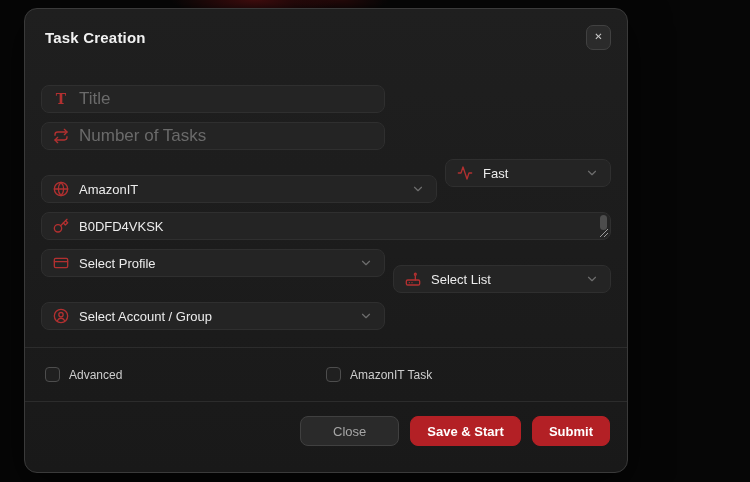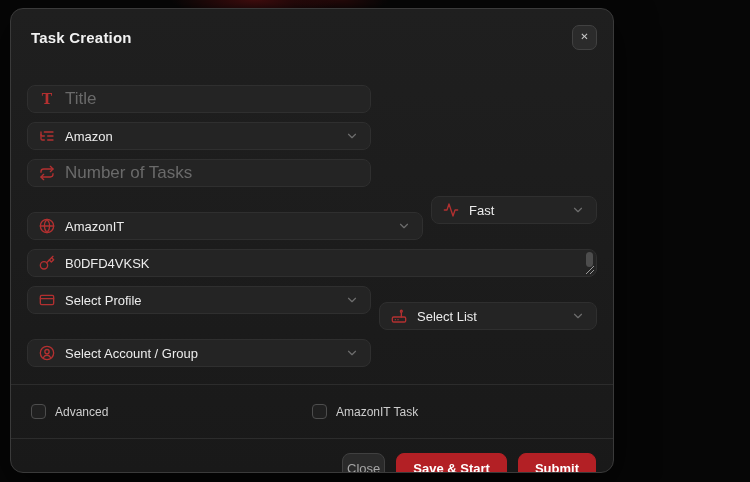--- a/index.html
+++ b/index.html
@@ -7,21 +7,21 @@
   body {
     font-family: "Liberation Sans", sans-serif;
     background:
       radial-gradient(120px 26px at 255px 0px, rgba(122,20,22,.55), transparent 70%),
       radial-gradient(70px 20px at 340px 0px, rgba(90,14,16,.4), transparent 70%),
       #060606;
     overflow: hidden;
     position: relative;
   }
   .modal {
-    position: absolute; left: 10px; top: 8px;
+    position: absolute; left: 24px; top: 8px;
     width: 604px; height: 465px;
     background: linear-gradient(180deg, #1f1f1f 0%, #1b1b1b 70%, #191919 100%);
     border: 1px solid #3a3a3a;
     border-radius: 13px;
     box-shadow: 0 12px 40px rgba(0,0,0,.65);
     overflow: hidden;
   }
   .modal-header {
     height: 56px;
     display: flex; align-items: center; justify-content: space-between;
@@ -83,21 +83,21 @@
     border-top: 1px solid #2c2c2c;
     height: 59px;
     display: flex; align-items: center; justify-content: flex-end;
     gap: 11px; padding: 0 17px;
   }
   .btn {
     height: 30px; border-radius: 8px; font-size: 13px; cursor: pointer;
     font-family: "Liberation Sans", sans-serif;
     display: flex; align-items: center; justify-content: center;
   }
-  .btn-secondary { background: #2a2a2a; border: 1px solid #404040; color: #a6a6a6; padding: 0 4px; }
+  .btn-secondary { background: #2a2a2a; border: 1px solid #404040; color: #a6a6a6; padding: 0 32px; }
   .btn-danger { background: #b32025; border: 1px solid #b32025; color: #ffffff; font-weight: 700; padding: 0 16px; }
 </style>
 </head>
 <body>
 
 <div class="modal">
 
   <div class="modal-header">
     <div class="modal-title">Task Creation</div>
     <button class="close-btn">
@@ -107,39 +107,20 @@
 
   <div class="form">
 
     <div class="row">
       <div class="field w344">
         <span class="icon serif-t">T</span>
         <input placeholder="Title" style="">
       </div>
     </div>
 
-    <div class="row">
-      <div class="field w344">
-        <span class="icon">
-          <svg viewBox="0 0 24 24" fill="none" stroke="currentColor" stroke-width="2" stroke-linecap="round" stroke-linejoin="round">
-              <path d="M21 12h-8"></path>
-              <path d="M21 6H8"></path>
-              <path d="M21 18h-8"></path>
-              <path d="M3 6v4c0 1.1.9 2 2 2h3"></path>
-              <path d="M3 10v6c0 1.1.9 2 2 2h3"></path>
-            </svg>
-        </span>
-        <span class="value">Amazon</span>
-        <span class="chevron">
-          <svg viewBox="0 0 24 24" fill="none" stroke="currentColor" stroke-width="2" stroke-linecap="round" stroke-linejoin="round">
-              <path d="m6 9 6 6 6-6"></path>
-            </svg>
-        </span>
-      </div>
-    </div>
 
     <div class="row">
       <div class="field w344">
         <span class="icon">
           <svg viewBox="0 0 24 24" fill="none" stroke="currentColor" stroke-width="2" stroke-linecap="round" stroke-linejoin="round">
               <path d="m17 2 4 4-4 4"></path>
               <path d="M3 11v-1a4 4 0 0 1 4-4h14"></path>
               <path d="m7 22-4-4 4-4"></path>
               <path d="M21 13v1a4 4 0 0 1-4 4H3"></path>
             </svg>

